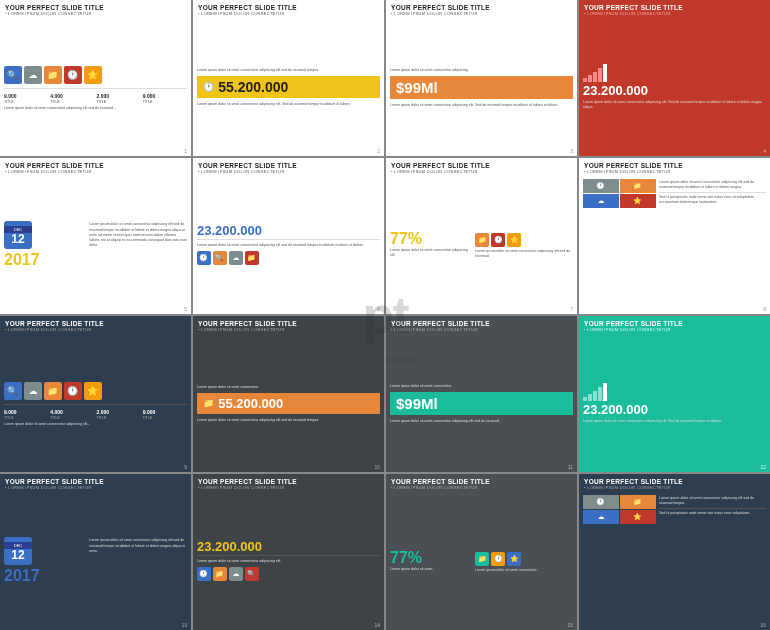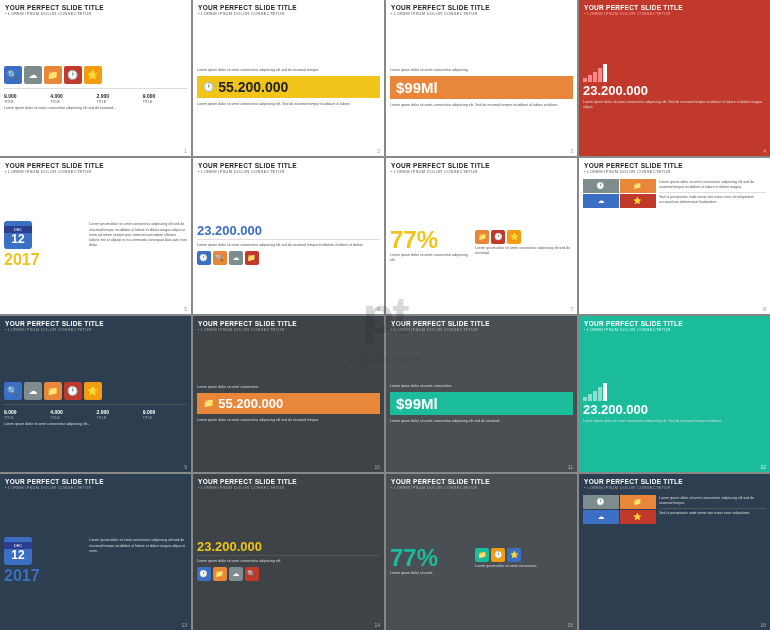--- a/index.html
+++ b/index.html
@@ -217,21 +217,21 @@
       gap: 1px;
       height: 18px;
     }
     .bar {
       width: 4px;
       background: #c0392b;
     }
 
     
     .pct-big {
-      font-size: 24px;
+      font-size: 16px;
       font-weight: 900;
       color: #f0c419;
       line-height: 1;
     }
 
     
     .slide.dark-bg .slide-header { color: #fff; }
     .slide.dark-bg .slide-header .sub { color: #aaa; }
     .slide.dark-gray .slide-header { color: #fff; }
     .slide.dark-gray .slide-header .sub { color: #aaa; }

